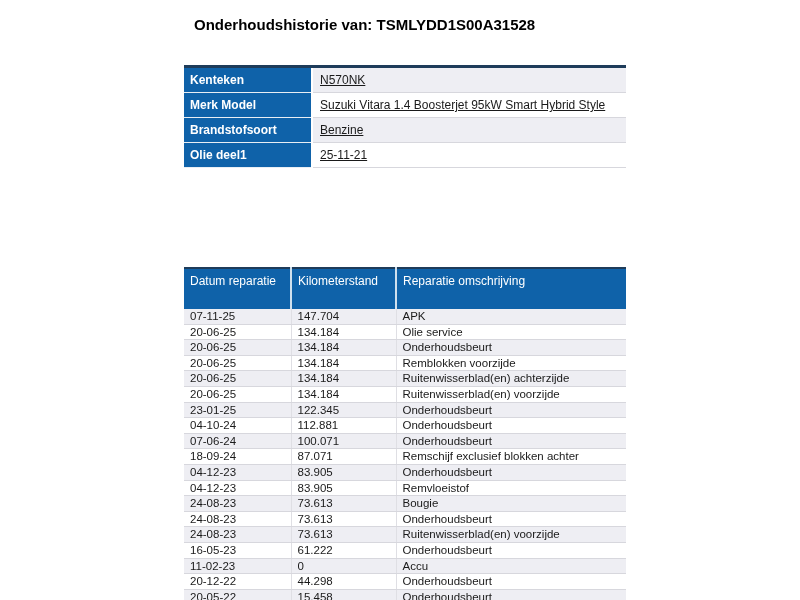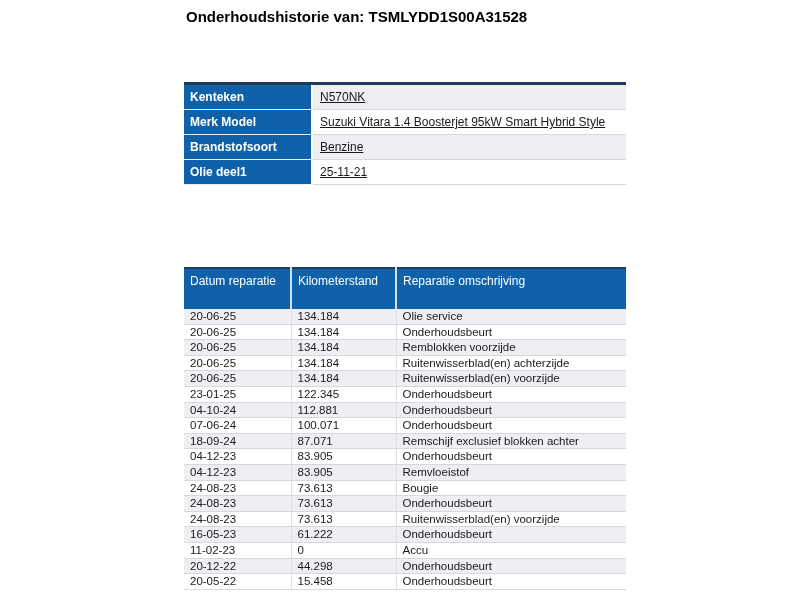--- a/index.html
+++ b/index.html
@@ -23,35 +23,35 @@
     position: relative;
     width: 800px;
     height: 600px;
     background: #ffffff;
     overflow: hidden;
   }
   .page-title {
     position: absolute;
     left: 186px;
     top: 8px;
-    margin: 0;
+    margin: 8px;
     font-size: 15px;
     font-weight: bold;
     color: #000000;
     white-space: nowrap;
   }
   table {
     border-collapse: collapse;
     table-layout: fixed;
   }
   
   .info-table {
     position: absolute;
     left: 184px;
-    top: 82px;
+    top: 65px;
     width: 442px;
     border-top: 3px solid var(--navy);
   }
   .info-table th {
     width: 121px;
     background: var(--blue);
     color: var(--hdr-text);
     font-size: 12px;
     font-weight: bold;
     text-align: left;
@@ -141,20 +141,25 @@
   <table class="history-table">
     <thead>
       <tr>
         <th class="col-date">Datum reparatie</th>
         <th class="col-km">Kilometerstand</th>
         <th class="col-desc">Reparatie omschrijving</th>
       </tr>
     </thead>
     <tbody>
         <tr>
+          <td>07-11-25</td>
+          <td>147.704</td>
+          <td>APK</td>
+        </tr>
+        <tr>
           <td>20-06-25</td>
           <td>134.184</td>
           <td>Olie service</td>
         </tr>
         <tr>
           <td>20-06-25</td>
           <td>134.184</td>
           <td>Onderhoudsbeurt</td>
         </tr>
         <tr>

